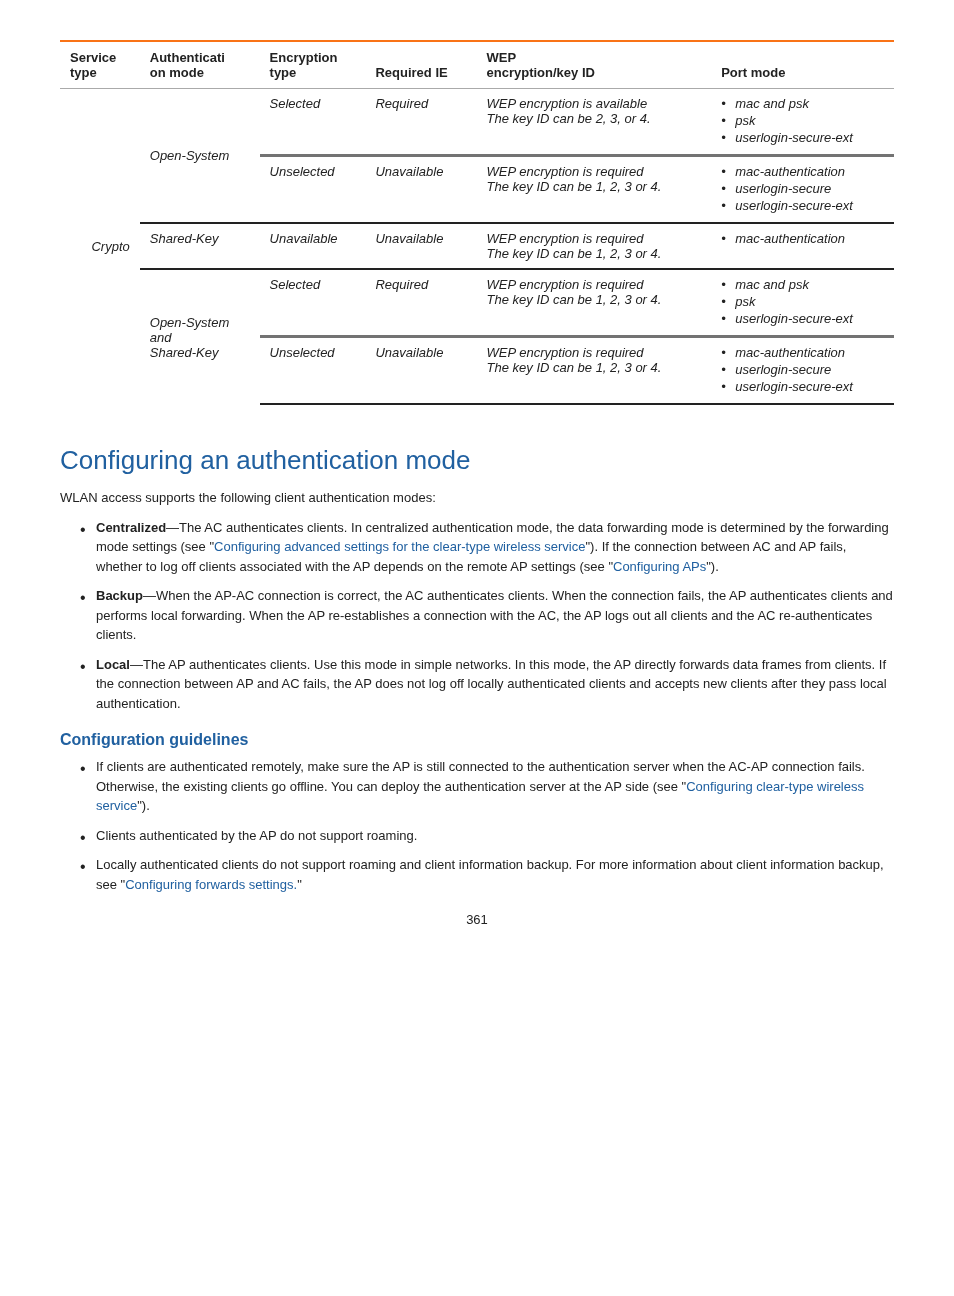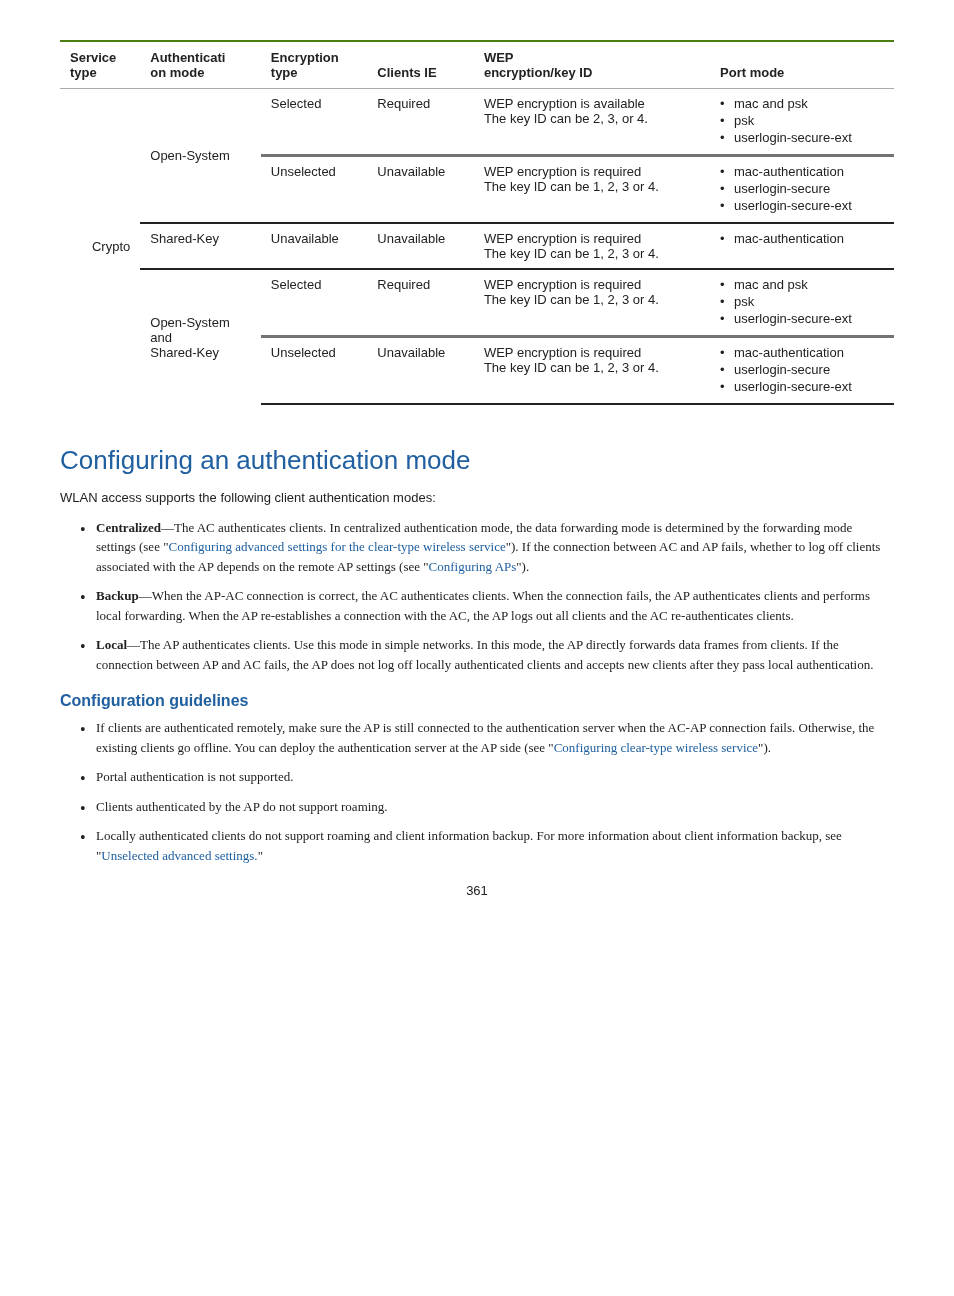--- a/index.html
+++ b/index.html
@@ -16,28 +16,29 @@
     .data-table {
       width: 100%;
       border-collapse: collapse;
       margin-bottom: 40px;
     }
     .data-table th {
       font-weight: bold;
       font-size: 13px;
       text-align: left;
       padding: 8px 10px;
-      border-top: 2px solid #4d7c0f;
+      border-top: 2px solid #f97316;
       border-bottom: 1px solid #aaa;
       vertical-align: bottom;
     }
     .data-table td {
       padding: 7px 10px;
       vertical-align: top;
       font-size: 13px;
+      font-style: italic;
     }
     .data-table tr.section-border td {
       border-top: 3px solid #737373;
     }
     .data-table tr.major-border td {
       border-top: 2px solid #222;
     }
     .data-table tr.bottom-border td {
       border-bottom: 2px solid #222;
     }
@@ -72,21 +73,20 @@
       font-size: 13px;
       margin-bottom: 10px;
       line-height: 1.5;
     }
 
     
     .content-list {
       list-style: none;
       padding: 0;
       margin: 0 0 10px 20px;
-      font-family: Liberation Serif, serif;
     }
     .content-list > li {
       position: relative;
       padding-left: 16px;
       margin-bottom: 10px;
       line-height: 1.5;
     }
     .content-list > li::before {
       content: "•";
       position: absolute;
@@ -124,21 +124,21 @@
   </style>
 </head>
 <body>
 
 <table class="data-table">
   <thead>
     <tr>
       <th>Service<br>type</th>
       <th>Authenticati<br>on mode</th>
       <th>Encryption<br>type</th>
-      <th>Clients IE</th>
+      <th>Required IE</th>
       <th>WEP<br>encryption/key ID</th>
       <th>Port mode</th>
     </tr>
   </thead>
   <tbody id="table-body">
   <tr>
         <td rowspan="5" style="vertical-align: middle; text-align: right;">Crypto</td>
         <td rowspan="2" style="vertical-align: middle;">Open-System</td>
         <td>Selected</td>
         <td>Required</td>
@@ -211,18 +211,17 @@
 <ul class="content-list" id="auth-modes-list">
 <li><strong>Centralized</strong>—The AC authenticates clients. In centralized authentication mode, the data forwarding mode is determined by the forwarding mode settings (see "<a href="#">Configuring advanced settings for the clear-type wireless service</a>"). If the connection between AC and AP fails, whether to log off clients associated with the AP depends on the remote AP settings (see "<a href="#">Configuring APs</a>").</li>
     <li><strong>Backup</strong>—When the AP-AC connection is correct, the AC authenticates clients. When the connection fails, the AP authenticates clients and performs local forwarding. When the AP re-establishes a connection with the AC, the AP logs out all clients and the AC re-authenticates clients.</li>
     <li><strong>Local</strong>—The AP authenticates clients. Use this mode in simple networks. In this mode, the AP directly forwards data frames from clients. If the connection between AP and AC fails, the AP does not log off locally authenticated clients and accepts new clients after they pass local authentication.</li>
   </ul>
 
 <h3 class="subsection-title">Configuration guidelines</h3>
 
 <ul class="content-list" id="guidelines-list">
 <li>If clients are authenticated remotely, make sure the AP is still connected to the authentication server when the AC-AP connection fails. Otherwise, the existing clients go offline. You can deploy the authentication server at the AP side (see "<a href="#">Configuring clear-type wireless service</a>").</li>
-    <li>Portal authentication is not supported.</li>
     <li>Clients authenticated by the AP do not support roaming.</li>
-    <li>Locally authenticated clients do not support roaming and client information backup. For more information about client information backup, see "<a href="#">Unselected advanced settings.</a>"</li>
+    <li>Locally authenticated clients do not support roaming and client information backup. For more information about client information backup, see "<a href="#">Configuring forwards settings.</a>"</li>
   </ul>
 
 <p class="page-number">361</p>
 
 </body></html>

